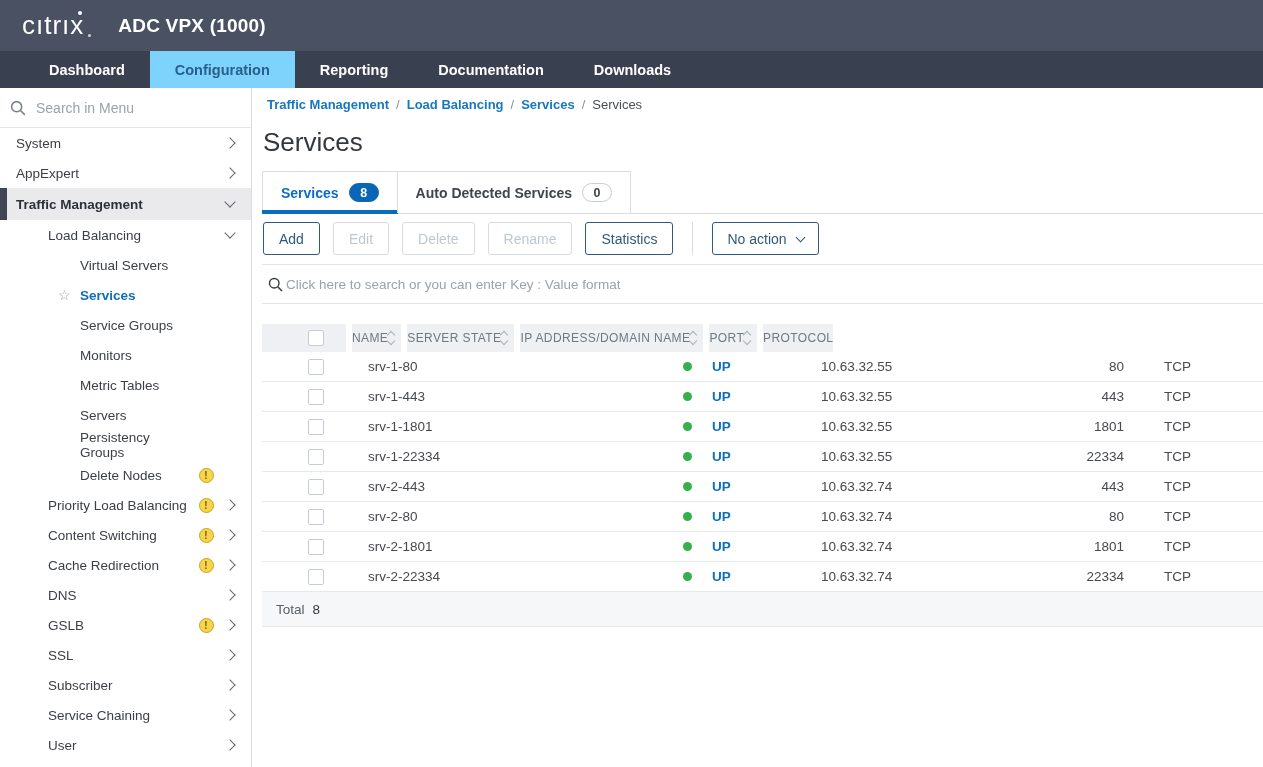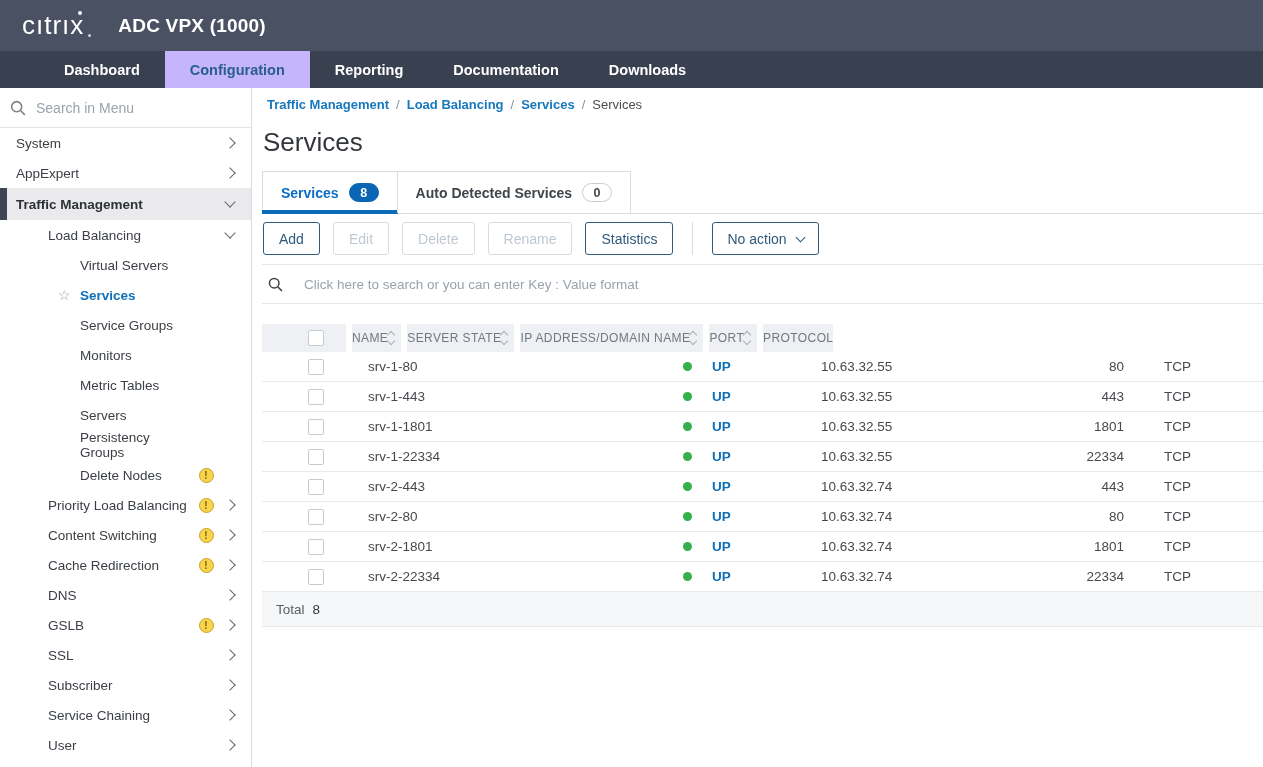--- a/index.html
+++ b/index.html
@@ -7,23 +7,23 @@
     font-family:"Liberation Sans", sans-serif; color:#46494d; }
 
   
   .topbar { height:51px; background:#4a5163; display:flex; align-items:center; padding-left:22px; }
   .logo { position:relative; color:#fff; font-size:26px; letter-spacing:1px; font-weight:400; padding-right:8px; }
   .logo .tm { position:absolute; right:1px; bottom:4px; width:3px; height:3px; border-radius:50%; background:#cfd3da; }
   .logo .xdot { position:absolute; right:10px; top:1px; width:4px; height:4px; border-radius:50%; background:#fff; }
   .product-title { color:#fff; font-size:19px; font-weight:700; margin-left:26px; letter-spacing:.2px; }
 
   
-  .navbar { height:37px; background:#394050; display:flex; align-items:stretch; padding-left:39px; }
+  .navbar { height:37px; background:#394050; display:flex; align-items:stretch; padding-left:24px; }
   .nav-tab { display:flex; align-items:center; padding:0 25px; color:#fff; font-size:14.5px; font-weight:600; cursor:pointer; }
-  .nav-tab.active { background:#c4b5fd; color:#2a5e8c; }
+  .nav-tab.active { background:#7dd3fc; color:#2a5e8c; }
 
   
   .body { display:flex; height:679px; }
   .sidebar { width:252px; border-right:1px solid #d9dce0; overflow:hidden; flex:none; }
   .main { flex:1; overflow:hidden; }
 
   
   .side-search { height:40px; display:flex; align-items:center; gap:9px; padding-left:9px; border-bottom:1px solid #e2e4e7; }
   .side-search .ph { color:#9aa2ab; font-size:14px; }
   .side-item { height:30px; display:flex; align-items:center; font-size:13.5px; color:#3c4046; cursor:pointer; position:relative; padding-right:10px; }
@@ -69,21 +69,21 @@
          color:#2f5a7c; font-size:14px; font-family:inherit; cursor:pointer; }
   .btn.disabled { border-color:#d6dce2; color:#bfc8d1; cursor:default; }
   .tb-sep { width:1px; height:33px; background:#d9dde1; margin:0 6px; }
   .dropdown { height:33px; padding:0 14px; border:1px solid #2f5a7c; border-radius:3px; background:#fff;
               color:#2f5a7c; font-size:14px; display:flex; align-items:center; gap:10px; cursor:pointer; }
   .chev-sm { width:7px; height:7px; border-right:1.5px solid #2f5a7c; border-bottom:1.5px solid #2f5a7c;
              transform:rotate(45deg); margin-top:-3px; }
 
   
   .searchbar { border-top:1px solid #e3e6ea; border-bottom:1px solid #e3e6ea; height:40px;
-               display:flex; align-items:center; gap:20px; padding-left:5px; cursor:text; }
+               display:flex; align-items:center; gap:2px; padding-left:5px; cursor:text; }
   .searchbar .ph { color:#9aa2ab; font-size:13.5px; }
 
   
   .thead, .trow, .trow-total { display:flex; gap:6px; }
   .thead { margin-top:20px; height:28px; }
   .hcell { background:#eef0f3; display:flex; align-items:center; font-size:12px; letter-spacing:.4px;
            color:#6f7982; font-weight:400; }
   .c0 { width:84px; flex:none; }
   .c1 { width:305px; flex:none; padding-left:16px; }
   .c2 { width:142px; flex:none; padding-left:20px; }

